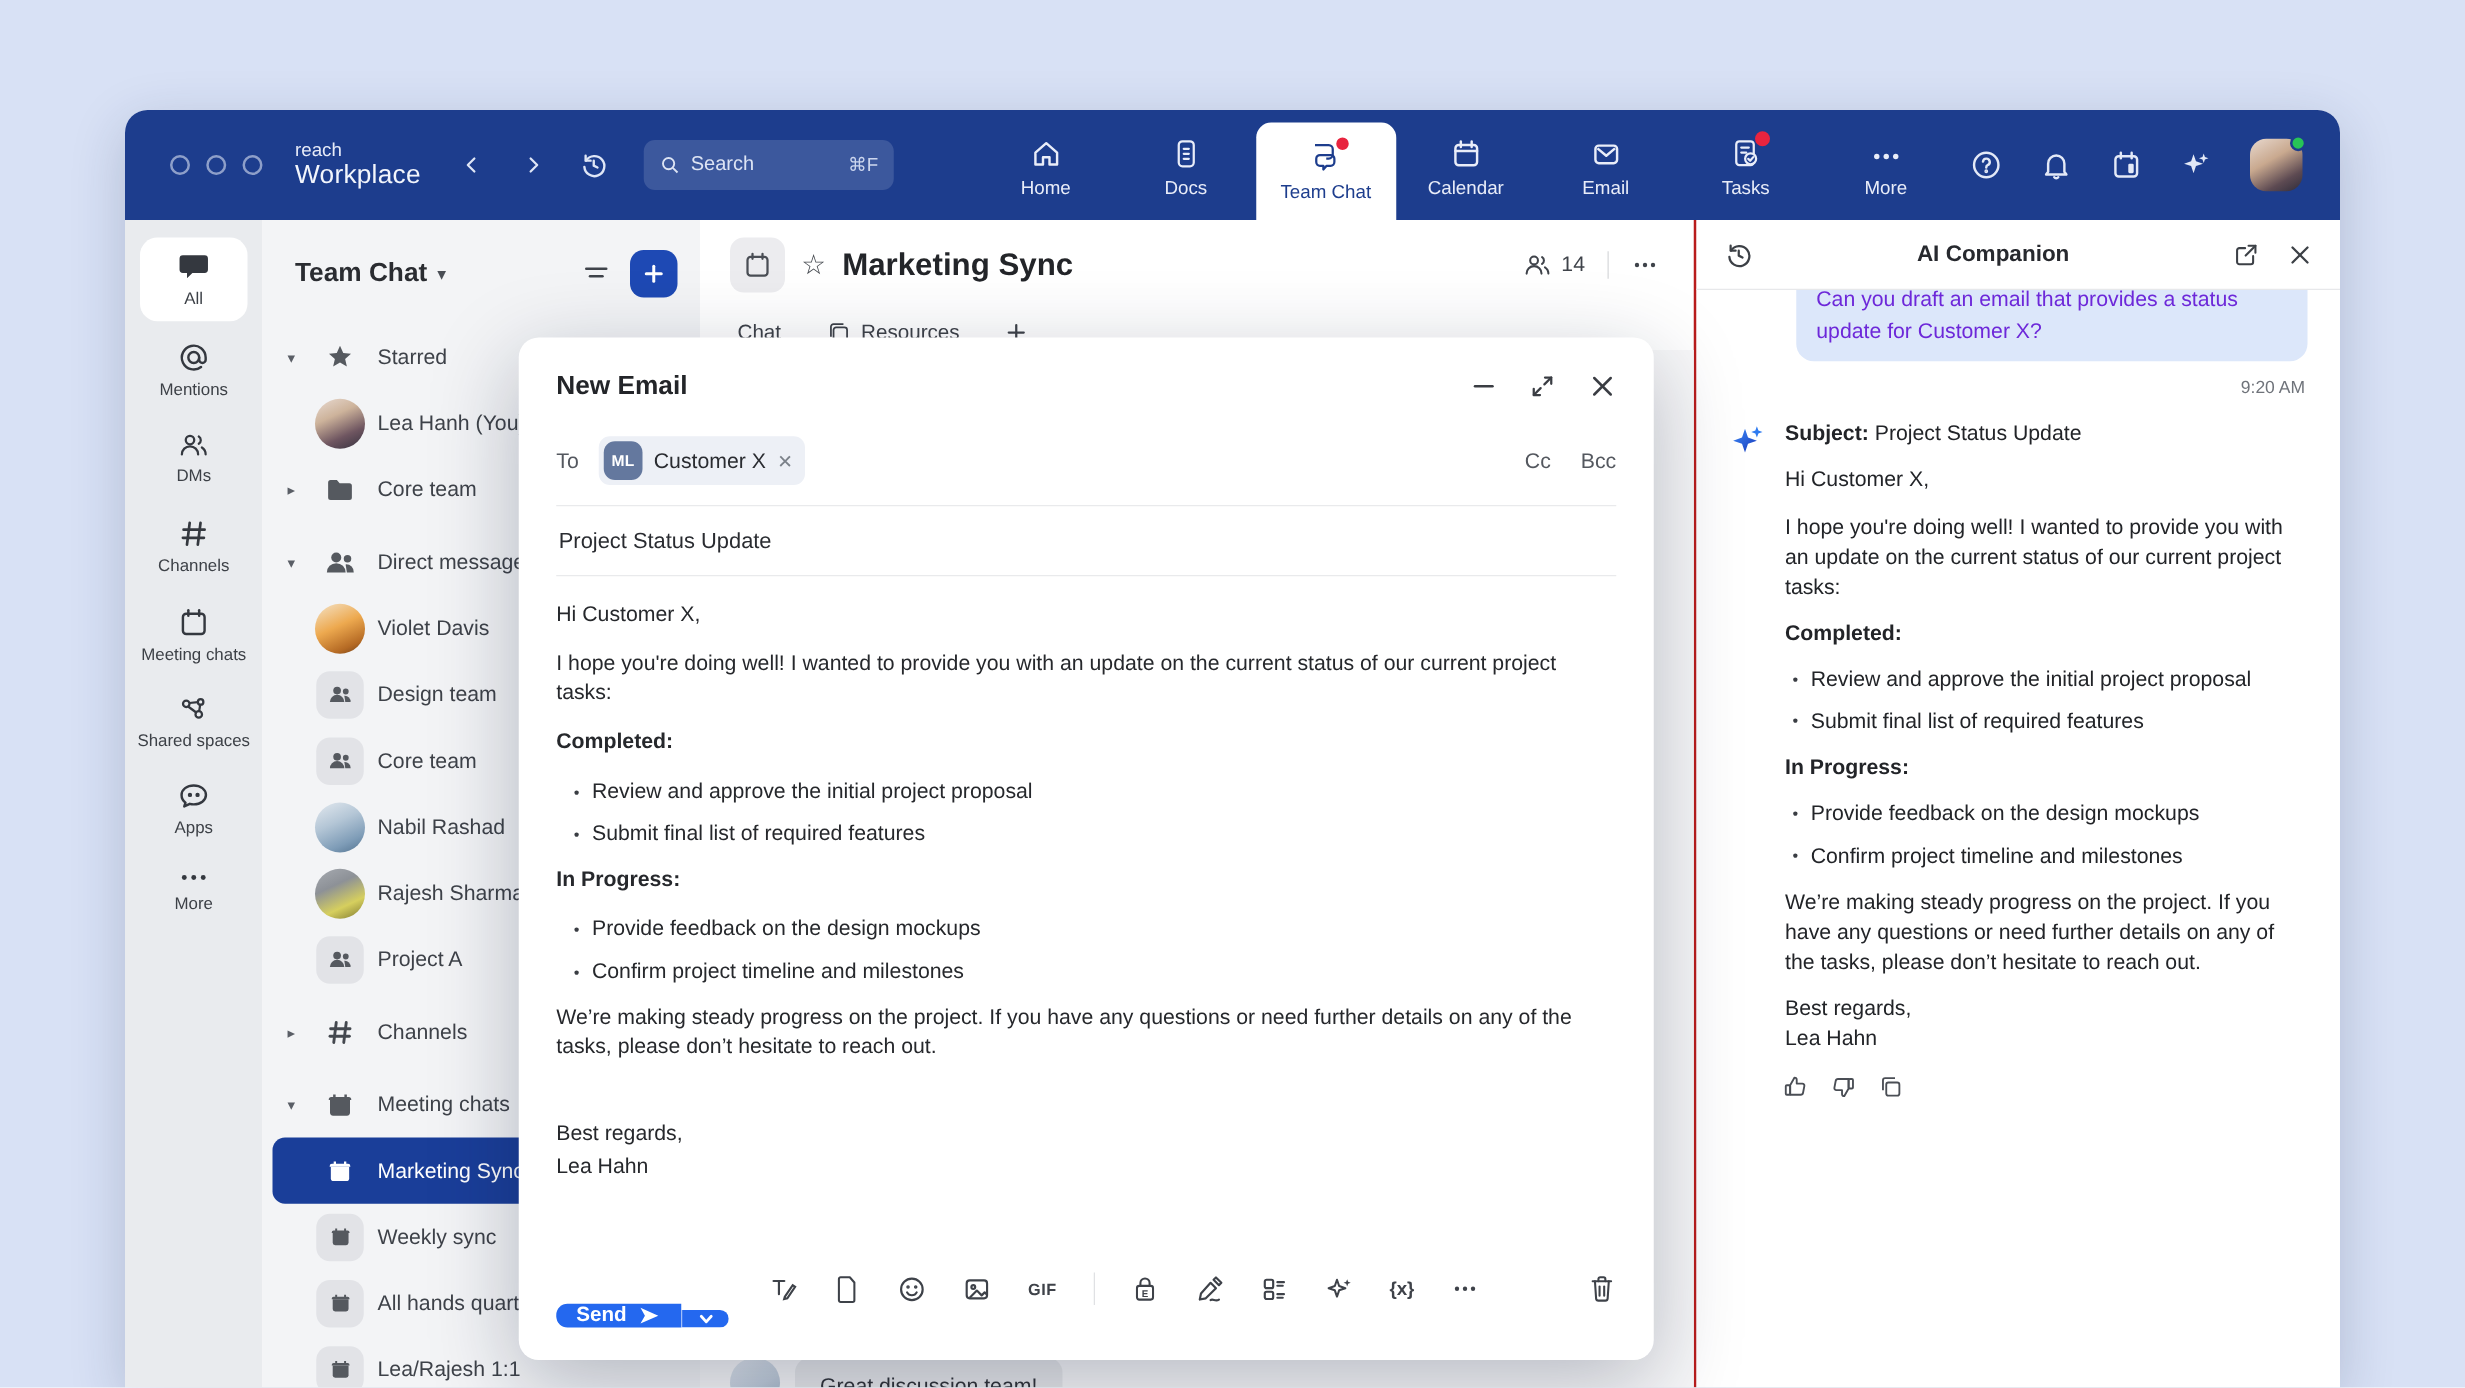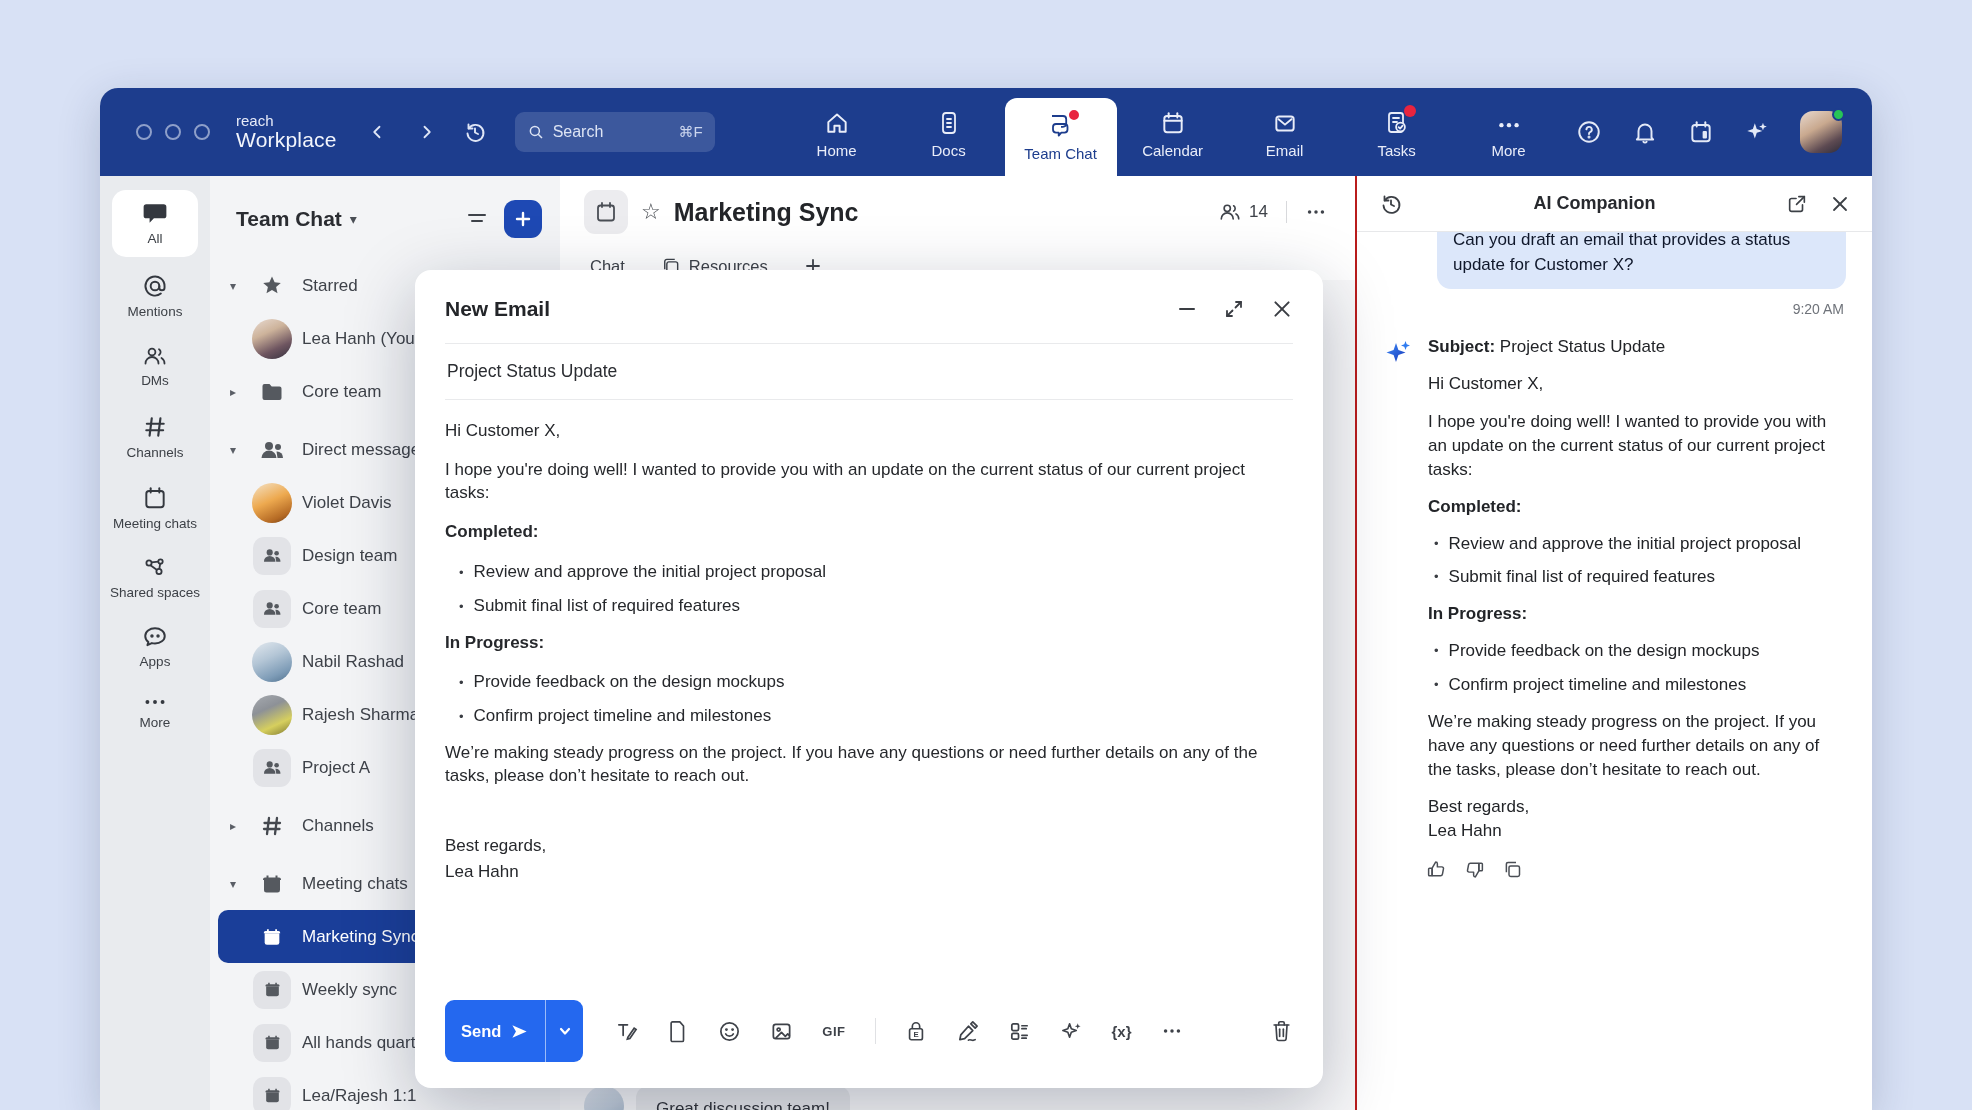--- a/index.html
+++ b/index.html
@@ -104,21 +104,21 @@
   .bmsg { position:absolute; left:24px; bottom:-22px; display:flex; gap:12px; align-items:flex-start; }
   .bmsg .bubble { background:#e8e9eb; border-radius:12px; padding:13px 20px; font-size:17px; color:#303339; }
 
   
   .ai { width:517px; flex:none; background:#fff; border-left:2px solid #b91c1c; display:flex; flex-direction:column; }
   .ai-head { height:56px; flex:none; border-bottom:1px solid #e7e8ea; display:flex; align-items:center; padding:0 22px; color:#3c4046; }
   .ai-title { flex:1; text-align:center; font-size:18px; font-weight:700; color:#27292e; }
   .ai-headic { display:flex; gap:22px; align-items:center; }
   .ai-body { flex:1; overflow:hidden; padding:0 26px; }
   .u-bubble { margin-left:54px; margin-top:-16px; background:#dce7fa; border-radius:14px; padding:12px 16px;
-    font-size:17px; line-height:1.45; color:#0f172a; }
+    font-size:17px; line-height:1.45; color:#6d28d9; }
   .stamp { text-align:right; font-size:14px; color:#6f737a; margin:12px 2px 18px; }
   .resp { display:flex; gap:13px; }
   .resp-txt { flex:1; font-size:17px; line-height:1.42; color:#222428; }
   .resp-txt p { margin-bottom:13px; }
   .resp-txt .hd { font-weight:700; }
   .blist { margin:0 0 13px 6px; }
   .blt { display:flex; gap:10px; margin-bottom:9px; }
   .blt::before { content:"•"; font-size:13px; line-height:24px; color:#3a3d43; }
   .fb { display:flex; gap:17px; margin:16px 0 0 43px; color:#4a4e55; }
 
@@ -140,21 +140,21 @@
   .ccbcc { margin-left:auto; display:flex; gap:24px; color:#54585f; }
   .hline { border-top:1px solid #e9eaec; margin-top:16px; }
   .cm-subject { font-size:17.5px; color:#2a2c31; padding:17px 2px; }
   .cm-body { flex:1; padding-top:20px; font-size:17px; line-height:1.32; color:#26282c; overflow:hidden; }
   .cm-body p { margin-bottom:17px; }
   .cm-body .hd { font-weight:700; }
   .cm-body .blist { margin-left:14px; }
   .cm-body .blt { margin-bottom:10px; }
   .sig { margin-top:46px; line-height:1.55; }
   .cm-foot { flex:none; display:flex; align-items:center; padding:14px 0 26px; }
-  .sendbtn { display:flex; height:62px; }
+  .sendbtn { display:flex; height:62px;align-items:flex-end; }
   .send-main { background:#2468ef; color:#fff; font-size:16.5px; font-weight:700; border-radius:9px 0 0 9px;
     display:flex; align-items:center; gap:9px; padding:0 16px; }
   .send-dd { width:38px; background:#2468ef; border-left:1px solid rgba(255,255,255,.55); border-radius:0 9px 9px 0;
     display:flex; align-items:center; justify-content:center; color:#fff; }
   .tbar { display:flex; align-items:center; gap:29px; margin-left:32px; color:#3e4249; }
   .tbar .gif { font-size:13px; font-weight:700; letter-spacing:.5px; }
   .tbar .code { font-size:15px; font-weight:600; }
   .tdiv { width:1px; height:26px; background:#e0e1e4; }
   .trash { margin-left:auto; color:#3e4249; }
 </style>
@@ -762,20 +762,32 @@
         </span>
       <span>
           <svg width="22" height="22" viewBox="0 0 20 20" fill="none" stroke="currentColor" stroke-width="1.8" stroke-linecap="round">
             <line x1="4" y1="4" x2="16" y2="16"></line>
             <line x1="16" y1="4" x2="4" y2="16"></line>
           </svg>
         </span>
     </div>
   </div>
 
+  <div class="cm-to">
+    <span>To</span>
+    <span class="chip">
+      <span class="ml">ML</span>
+      <span class="nm">Customer X</span>
+      <span class="x">✕</span>
+    </span>
+    <span class="ccbcc">
+      <span>Cc</span>
+      <span>Bcc</span>
+    </span>
+  </div>
   <div class="hline"></div>
   <div class="cm-subject">Project Status Update</div>
   <div class="hline" style="margin-top:0;"></div>
 
   <div class="cm-body">
     <p>Hi Customer X,</p>
     <p>I hope you're doing well! I wanted to provide you with an update on the current status of our current project tasks:</p>
     <p class="hd">Completed:</p>
     <div class="blist">
       <div class="blt">

